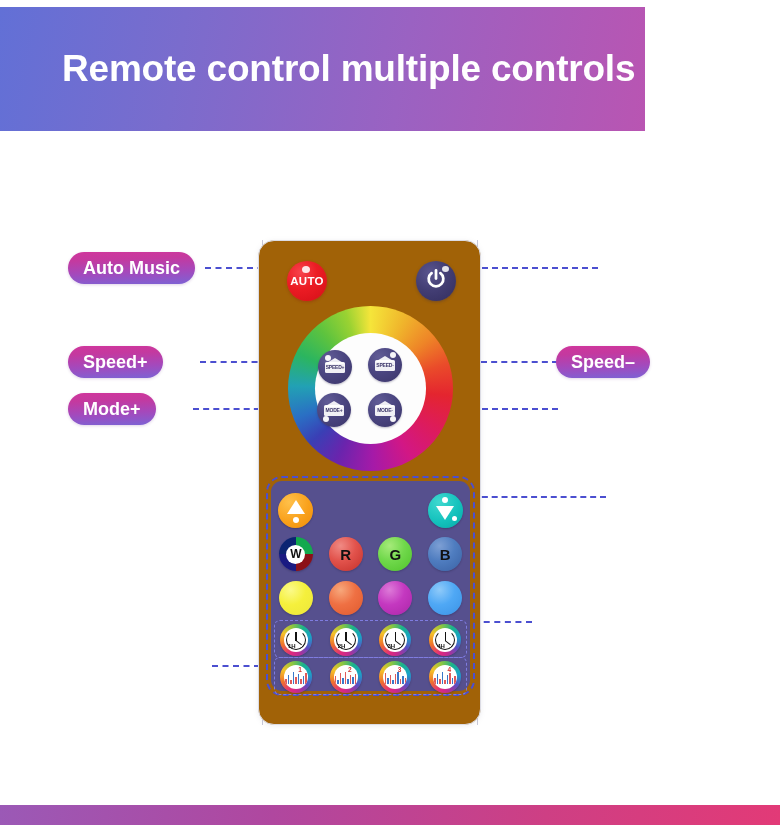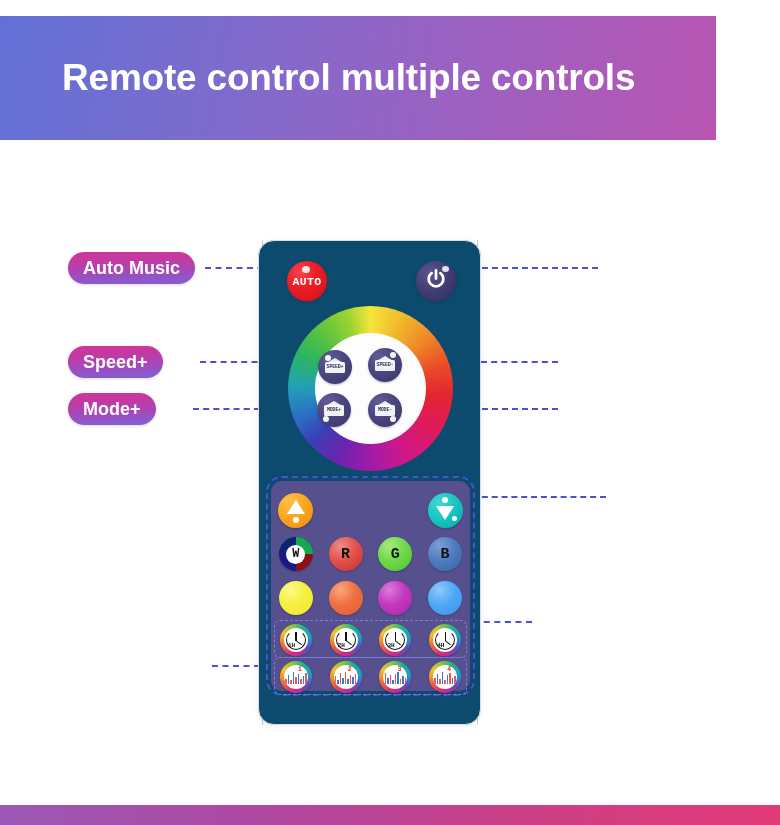--- a/index.html
+++ b/index.html
@@ -7,44 +7,43 @@
   html, body {
     width: 780px; height: 825px;
     background: #ffffff;
     font-family: "Liberation Sans", sans-serif;
     overflow: hidden;
   }
   #page { position: relative; width: 780px; height: 825px; background: #fff; }
 
   
   .banner {
-    position: absolute; left: 0; top: 16px; width: 716px; height: 124px;
+    position: absolute; left: 0; top: 7px; width: 645px; height: 124px;
     background: linear-gradient(100deg, #6270d6 0%, #7a6ccd 28%, #9a62c2 62%, #b955b2 100%);
     display: flex; align-items: center; text-align: center;
   }
   .banner-title {
     color: #ffffff; font-size: 37px; font-weight: bold;
     letter-spacing: -0.2px; margin-left: 62px; white-space: nowrap;
   }
 
   
   .footer-band {
     position: absolute; left: 0; bottom: 0; width: 780px; height: 20px;
     background: linear-gradient(95deg, #9b59b6 0%, #b0479f 35%, #ce3f84 70%, #e23a77 100%);
   }
 
   
   .remote {
     position: absolute; left: 258px; top: 240px;
     width: 223px; height: 485px;
-    background: #0c4a6e;
+    background: #a16207;
     border: 1.3px solid #dcdce4;
     border-radius: 16px;
     box-shadow: 0 1px 5px rgba(120,120,150,0.13);
-    font-family: Liberation Mono, monospace;
   }
 
   
   .auto-btn {
     position: absolute; left: 28px; top: 20px; width: 40px; height: 40px;
     border-radius: 50%;
     background: radial-gradient(circle at 34% 28%, #f7444d 0%, #ec1c24 42%, #d40f17 100%);
     display: flex; align-items: center; justify-content: center;
     box-shadow: 0 1px 3px rgba(140,20,25,0.35);
   }
@@ -290,20 +289,21 @@
   <div class="leader" id="lead-music-mode"></div>
   <div class="leader" id="lead-on-off"></div>
   <div class="leader" id="lead-speed-minus"></div>
   <div class="leader" id="lead-mode-minus"></div>
   <div class="leader" id="lead-change-color"></div>
   <div class="leader" id="lead-timing"></div>
 
   <div class="pill" id="pill-auto-mode">Auto Music</div>
   <div class="pill" id="pill-speed-plus">Speed+</div>
   <div class="pill" id="pill-mode-plus">Mode+</div>
+  <div class="pill" id="pill-speed-minus">Speed–</div>
 
   <div class="remote">
 
     <div class="auto-btn">
       <div class="gloss"></div>
       <span class="lbl">AUTO</span>
     </div>
 
     <div class="power-btn">
       <div class="gloss"></div>

